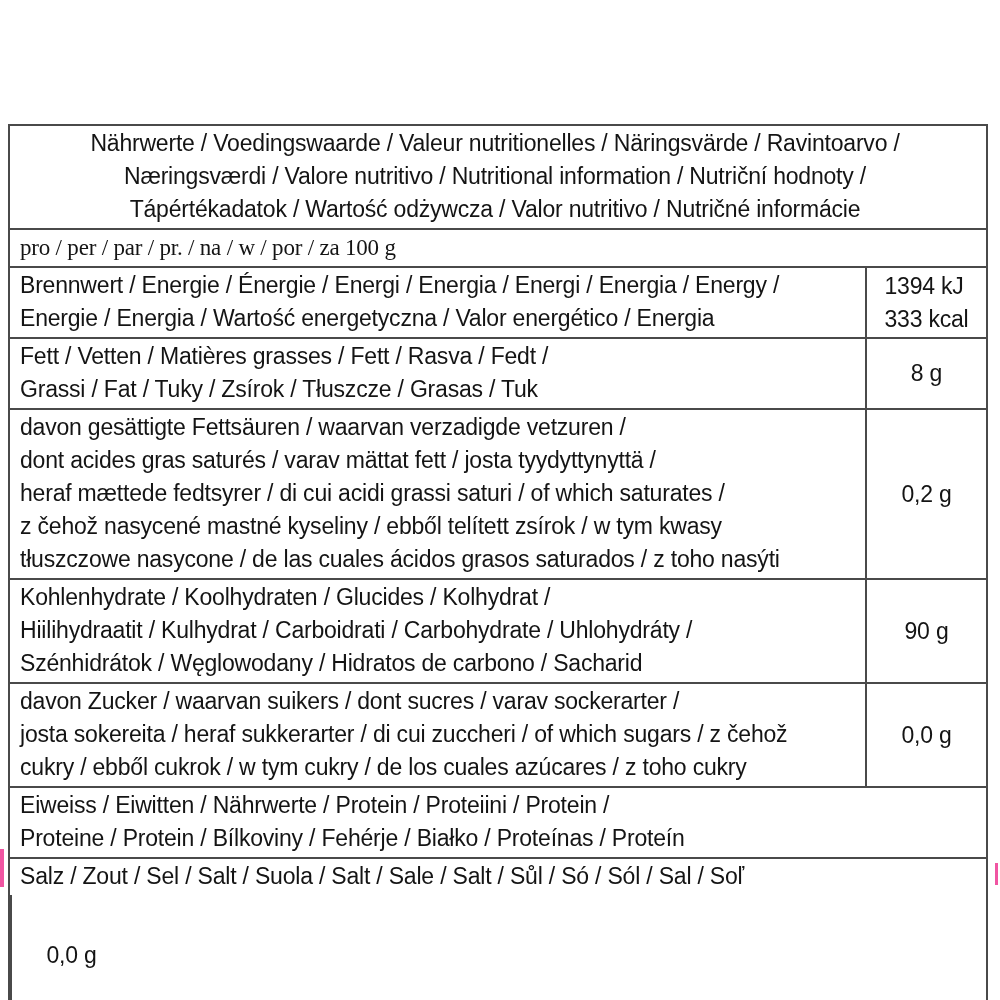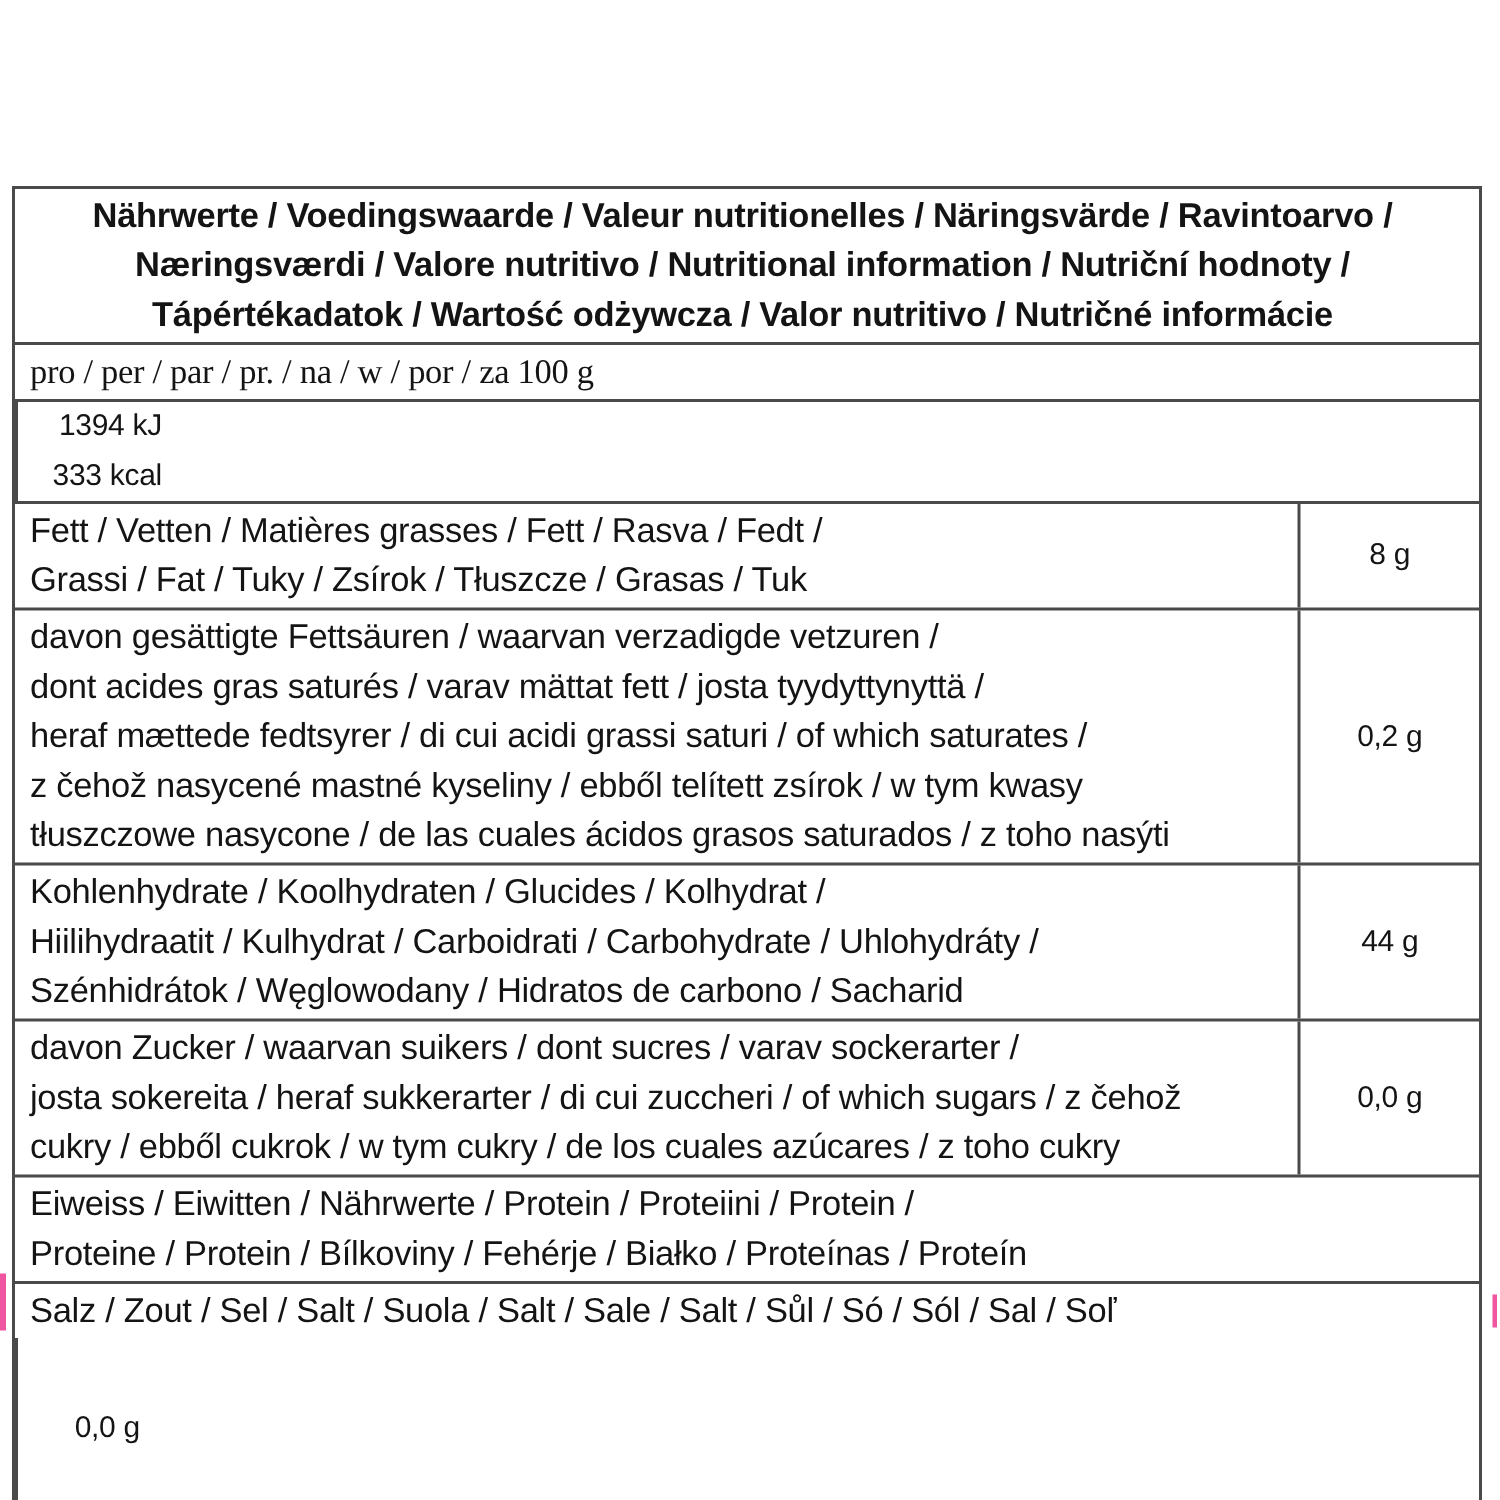--- a/index.html
+++ b/index.html
@@ -18,21 +18,21 @@
   .nutrition-table {
     position: absolute;
     left: 8px;
     top: 124px;
     width: 980px;
     border: 2px solid var(--border-color, #4a4a4a);
     background: #ffffff;
     box-sizing: border-box;
   }
   .table-header {
-    font-weight: bold;
+    font-weight: normal;
     font-size: 23px;
     line-height: 33px;
     text-align: center;
     padding: 1px 6px 2px 0;
     border-bottom: 2px solid var(--border-color, #4a4a4a);
     white-space: pre-line;
     letter-spacing: -0.2px;
   }
   .serving-row {
     font-size: 23px;
@@ -59,22 +59,22 @@
     letter-spacing: -0.2px;
     box-sizing: border-box;
   }
   .nutrient-value {
     flex: 0 0 121px;
     width: 121px;
     border-left: 2px solid var(--border-color, #4a4a4a);
     display: flex;
     align-items: center;
     justify-content: center;
-    text-align: right;
-    font-size: 20px;
+    text-align: left;
+    font-size: 23px;
     line-height: 33px;
     white-space: pre-line;
     letter-spacing: -0.2px;
     box-sizing: border-box;
   }
   .print-artifact {
     position: absolute;
     background: var(--artifact-pink, #f055a2);
   }
   .print-artifact-left {
@@ -93,41 +93,43 @@
 </head>
 <body>
 
 <div class="nutrition-table">
   <div class="table-header">Nährwerte / Voedingswaarde / Valeur nutritionelles / Näringsvärde / Ravintoarvo /
 Næringsværdi / Valore nutritivo / Nutritional information / Nutriční hodnoty /
 Tápértékadatok / Wartość odżywcza / Valor nutritivo / Nutričné informácie</div>
   <div class="serving-row">pro / per / par / pr. / na / w / por / za 100 g</div>
   <div id="nutrient-rows">
       <div class="nutrient-row">
+        <div class="nutrient-label">Brennwert / Energie / Énergie / Energi / Energia / Energi / Energia / Energy /
+Energie / Energia / Wartość energetyczna / Valor energético / Energia</div>
         <div class="nutrient-value">1394 kJ
 333 kcal</div>
       </div>
       <div class="nutrient-row">
         <div class="nutrient-label">Fett / Vetten / Matières grasses / Fett / Rasva / Fedt /
 Grassi / Fat / Tuky / Zsírok / Tłuszcze / Grasas / Tuk</div>
         <div class="nutrient-value">8 g</div>
       </div>
       <div class="nutrient-row">
         <div class="nutrient-label">davon gesättigte Fettsäuren / waarvan verzadigde vetzuren /
 dont acides gras saturés / varav mättat fett / josta tyydyttynyttä /
 heraf mættede fedtsyrer / di cui acidi grassi saturi / of which saturates /
 z čehož nasycené mastné kyseliny / ebből telített zsírok / w tym kwasy
 tłuszczowe nasycone / de las cuales ácidos grasos saturados / z toho nasýti</div>
         <div class="nutrient-value">0,2 g</div>
       </div>
       <div class="nutrient-row">
         <div class="nutrient-label">Kohlenhydrate / Koolhydraten / Glucides / Kolhydrat /
 Hiilihydraatit / Kulhydrat / Carboidrati / Carbohydrate / Uhlohydráty /
 Szénhidrátok / Węglowodany / Hidratos de carbono / Sacharid</div>
-        <div class="nutrient-value">44 g</div>
+        <div class="nutrient-value">90 g</div>
       </div>
       <div class="nutrient-row">
         <div class="nutrient-label">davon Zucker / waarvan suikers / dont sucres / varav sockerarter /
 josta sokereita / heraf sukkerarter / di cui zuccheri / of which sugars / z čehož
 cukry / ebből cukrok / w tym cukry / de los cuales azúcares / z toho cukry</div>
         <div class="nutrient-value">0,0 g</div>
       </div>
       <div class="nutrient-row">
         <div class="nutrient-label">Eiweiss / Eiwitten / Nährwerte / Protein / Proteiini / Protein /
 Proteine / Protein / Bílkoviny / Fehérje / Białko / Proteínas / Proteín</div>

